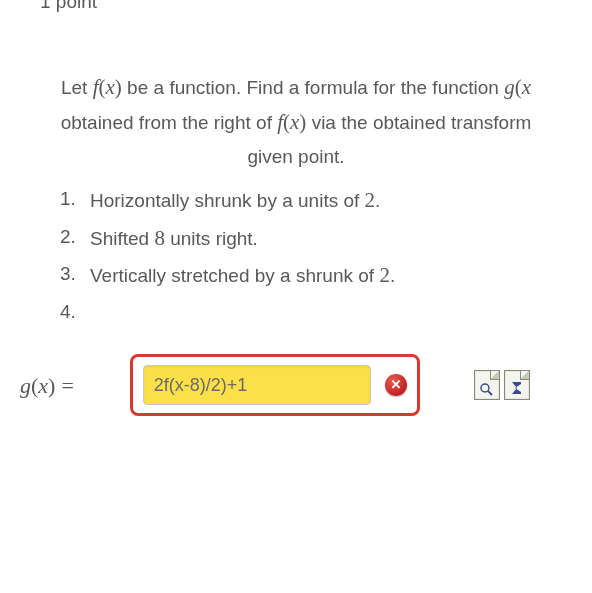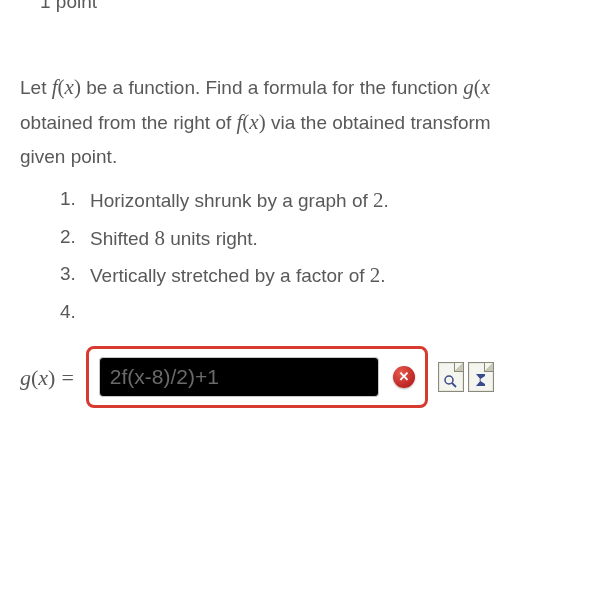--- a/index.html
+++ b/index.html
@@ -23,20 +23,21 @@
       color: #595959;
       margin-left: 20px;
       margin-top: -12px;
     }
     .question-text {
       margin-top: 55px;
       color: #595959;
     }
     .question-text p {
       margin-bottom: 4px;
+      text-align: center;
     }
     .math {
       font-family: 'Times New Roman', serif;
       font-style: italic;
       font-size: 21px;
     }
     .math .paren {
       font-style: normal;
     }
     .transforms {
@@ -50,23 +51,24 @@
     }
     .transforms .num {
       margin-right: 10px;
       min-width: 20px;
     }
     .math-num {
       font-family: 'Times New Roman', serif;
       font-size: 21px;
     }
     .answer-row {
-      margin-top: 20px;
+      margin-top: 28px;
       display: flex;
       align-items: center;
+      gap: 44px;
     }
     .gx-label {
       font-family: 'Times New Roman', serif;
       font-style: italic;
       font-size: 22px;
       color: #595959;
       margin-right: 12px;
     }
     .gx-label .paren {
       font-style: normal;
@@ -77,29 +79,29 @@
     }
     .input-wrap {
       border: 3px solid #d73a2f;
       border-radius: 8px;
       padding: 8px 10px;
       display: flex;
       align-items: center;
       background: #ffffff;
     }
     .answer-input {
-      width: 280px;
+      width: 228px;
       height: 40px;
       border: 1px solid #c8c8c8;
       border-radius: 4px;
       padding: 0 10px;
-      font-size: 21px;
+      font-size: 18px;
       font-family: Arial, Helvetica, sans-serif;
       color: #6a6a6a;
-      background: #000000;
+      background: #fde047;
       box-shadow: inset 0 1px 2px rgba(0,0,0,0.08);
     }
     .error-icon {
       width: 22px;
       height: 22px;
       border-radius: 50%;
       background: radial-gradient(circle at 35% 30%, #e85a4f 0%, #b71c1c 80%);
       margin-left: 14px;
       display: flex;
       align-items: center;
@@ -150,29 +152,29 @@
   </p>
   <p>
     <span>obtained from the right of </span><span class="math">f<span class="paren">(</span>x<span class="paren">)</span></span><span> via the obtained transform</span>
   </p>
   <p>given point.</p>
 </div>
 
 <div class="transforms">
   <div class="item">
     <span class="num">1.</span>
-    <span><span>Horizontally shrunk by a graph of </span><span class="math-num">2</span><span>.</span></span>
+    <span><span>Horizontally shrunk by a units of </span><span class="math-num">2</span><span>.</span></span>
   </div>
   <div class="item">
     <span class="num">2.</span>
     <span><span>Shifted </span><span class="math-num">8</span><span> units right.</span></span>
   </div>
   <div class="item">
     <span class="num">3.</span>
-    <span><span>Vertically stretched by a factor of </span><span class="math-num">2</span><span>.</span></span>
+    <span><span>Vertically stretched by a shrunk of </span><span class="math-num">2</span><span>.</span></span>
   </div>
   <div class="item">
     <span class="num">4.</span>
   </div>
 </div>
 
 <div class="answer-row">
   <span class="gx-label">
     <span>g</span><span class="paren">(</span><span>x</span><span class="paren">)</span><span class="eq">=</span>
   </span>

